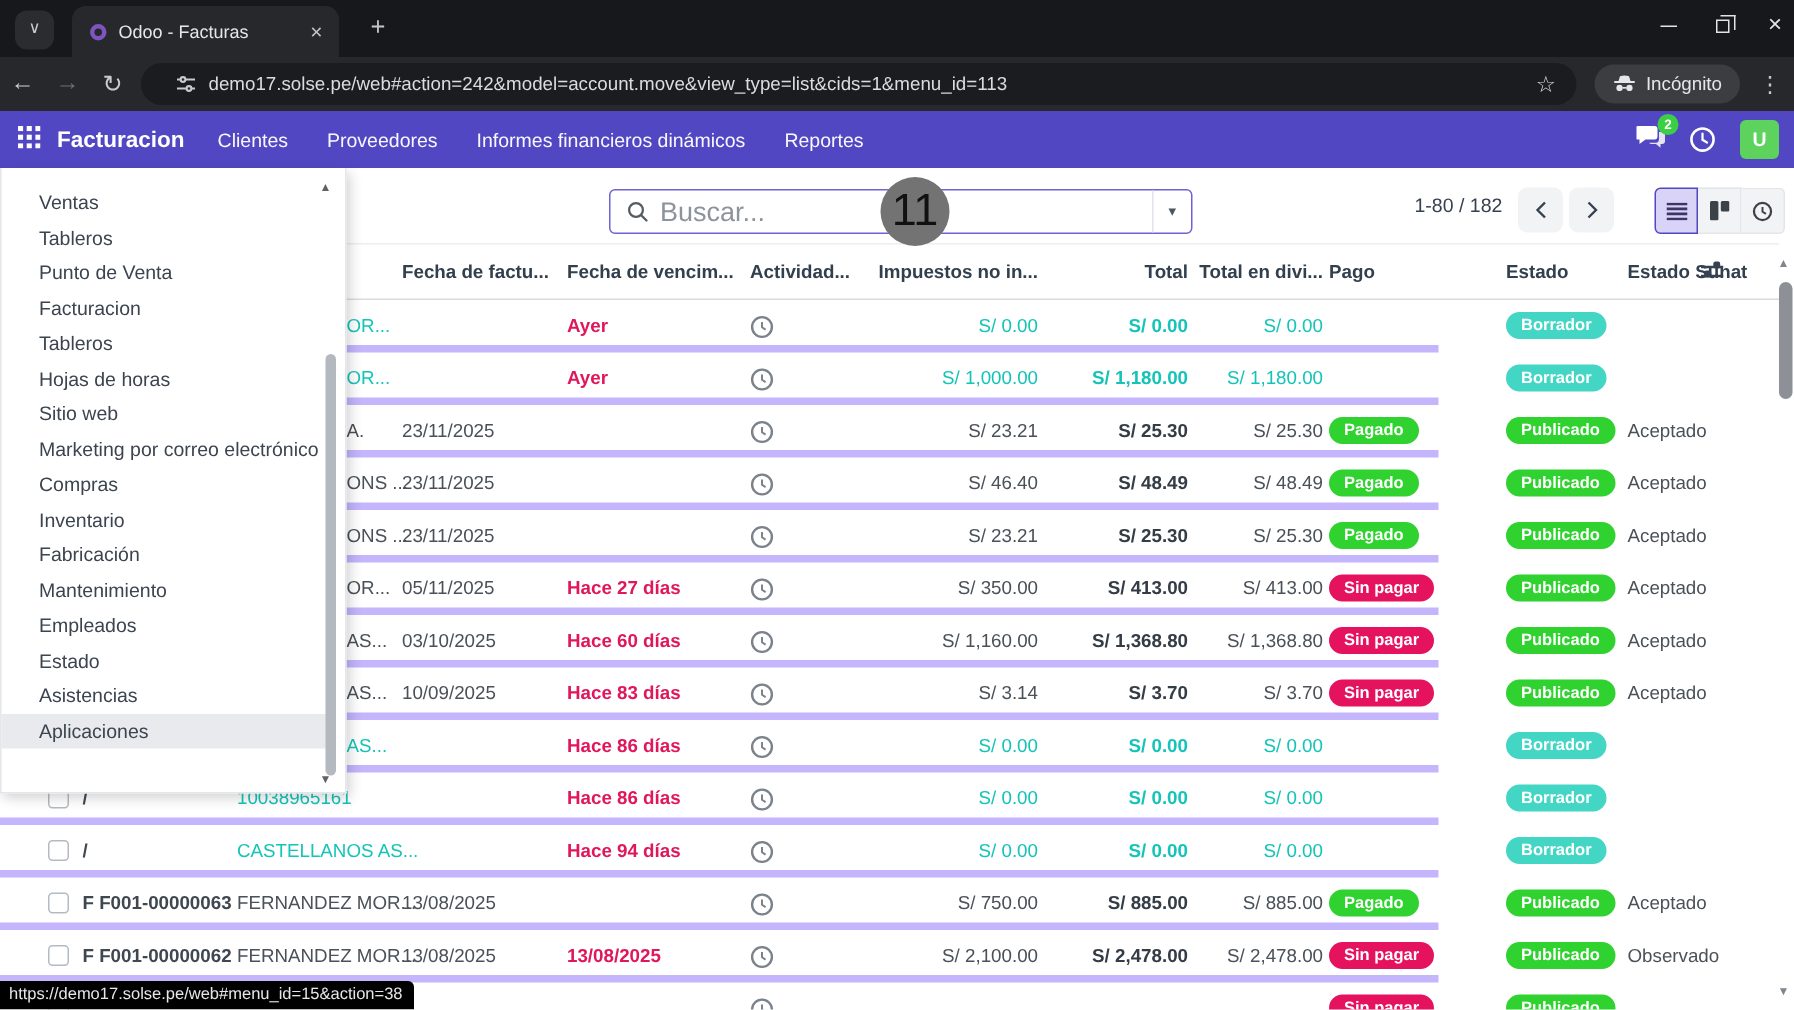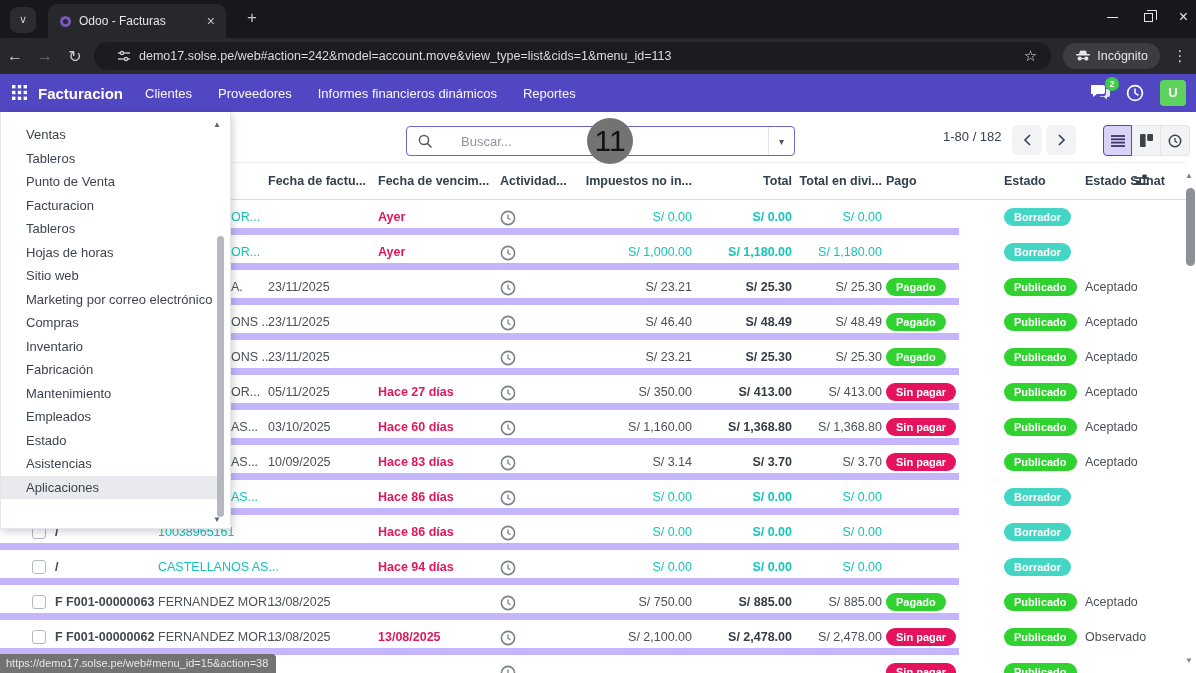--- a/index.html
+++ b/index.html
@@ -47,40 +47,40 @@
   .msg-badge { position:absolute; top:-5px; right:-9px; background:#3ccf43; color:#fff; font-size:9px;
     font-weight:700; min-width:14px; height:14px; border-radius:8px; text-align:center; line-height:14px; padding:0 3px; }
   .avatar { width:26px; height:26px; border-radius:4px; background:#5dd25d; color:#fff; font-size:13px;
     font-weight:700; text-align:center; line-height:26px; }
 
   
   .control { position:absolute; left:0; top:112px; width:1196px; height:50px; background:#fff; }
   .searchbox { position:absolute; left:406px; top:14px; width:389px; height:30px; border:1px solid #6f63d2;
     border-radius:4px; background:#fff; display:flex; align-items:center; }
   .search-ico { margin:0 8px 0 11px; flex:none; display:flex; }
-  .search-ph { color:#8d939c; font-size:13px; flex:1;margin-left:21px; }
+  .search-ph { color:#8d939c; font-size:18px; flex:1; }
   .search-caret { width:26px; align-self:stretch; border-left:1px solid #e4e2f2; color:#4b5563;
     font-size:10px; display:flex; align-items:center; justify-content:center; }
   .pager-txt { position:absolute; left:943px; top:0; height:50px; line-height:50px; font-size:13px; color:#374151; }
   .pager-btn { position:absolute; top:13px; width:30px; height:30px; background:#f2f3f5; border-radius:6px;
     display:flex; align-items:center; justify-content:center; }
   .pager-prev { left:1012px; } .pager-next { left:1046px; }
   .viewsw { position:absolute; left:1103px; top:13px; height:31px; display:flex; }
   .vbtn { width:29px; height:31px; background:#f2f3f5; display:flex; align-items:center; justify-content:center;
     border:1px solid #e3e5e9; border-left:none; }
   .vbtn.first { border-left:1px solid #e3e5e9; border-radius:4px 0 0 4px; }
   .vbtn.last { border-radius:0 4px 4px 0; }
   .vbtn.active { background:#d9d3f7; border:1px solid #5247c2; }
 
   
   .thead { position:absolute; left:0; top:162px; width:1186px; height:38px; background:#fff;
     border-top:1px solid #eceef1; border-bottom:1px solid #d8dce1; font-size:12.5px; font-weight:700; color:#32404e; }
   .thead .cell { line-height:37px; }
   .rows { position:absolute; left:0; top:200px; width:1186px; }
-  .trow { position:relative; width:959px; height:35px; border-bottom:7px solid #c4b5fd; font-size:12.5px; color:#4a5158; }
+  .trow { position:relative; width:959px; height:35px; border-bottom:5px solid #c4b5fd; font-size:12.5px; color:#4a5158; }
   .cell { position:absolute; top:0; line-height:35px; white-space:nowrap; }
   .c-num  { left:55px;  width:102px; }
   .c-partner { left:158px; width:108px; }
   .c-inv  { left:268px; width:100px; }
   .c-due  { left:378px; width:118px; }
   .c-act  { left:500px; width:26px; }
   .c-tax  { left:556px; width:136px; text-align:right; }
   .c-total{ left:700px; width:92px;  text-align:right; font-weight:700; color:#343c45; }
   .c-cur  { left:796px; width:86px;  text-align:right; }
   .c-pay  { left:886px; width:112px; }
@@ -111,21 +111,21 @@
     border:1px solid #e3e6ea; border-top:none; box-shadow:2px 3px 8px rgba(0,0,0,.18); z-index:5; padding-top:11px; }
   .dd-item { height:23.5px; line-height:23.5px; padding-left:25px; font-size:13px; color:#3c4450; white-space:nowrap; }
   .dd-item.hl { background:#e8eaed; width:218px; }
   .dd-up { position:absolute; right:9px; top:8px; color:#5f6368; font-size:8px; }
   .dd-thumb { position:absolute; right:6px; top:124px; width:7px; height:281px; background:#b4b8bf; border-radius:4px; }
   .dd-down { position:absolute; right:9px; bottom:4px; color:#5f6368; font-size:8px; }
 
   
   .marker { position:absolute; left:587px; top:118px; width:46px; height:46px; border-radius:50%;
     background:#737373; color:#111; font-size:30px; display:flex; align-items:center; justify-content:center; z-index:10; }
-  .status-tip { position:absolute; left:0; bottom:0; background:#737373; color:#e6e7e9; font-size:11px;
+  .status-tip { position:absolute; left:0; bottom:0; background:#000000; color:#e6e7e9; font-size:11px;
     padding:3px 8px 4px 6px; border-radius:0 4px 0 0; z-index:11; white-space:nowrap; }
 </style>
 </head>
 <body>
 
 <div class="tabstrip">
   <div class="tab-search-btn">∨</div>
   <div class="tab">
     <span class="favicon"></span>
     <span class="tab-title">Odoo - Facturas</span>

